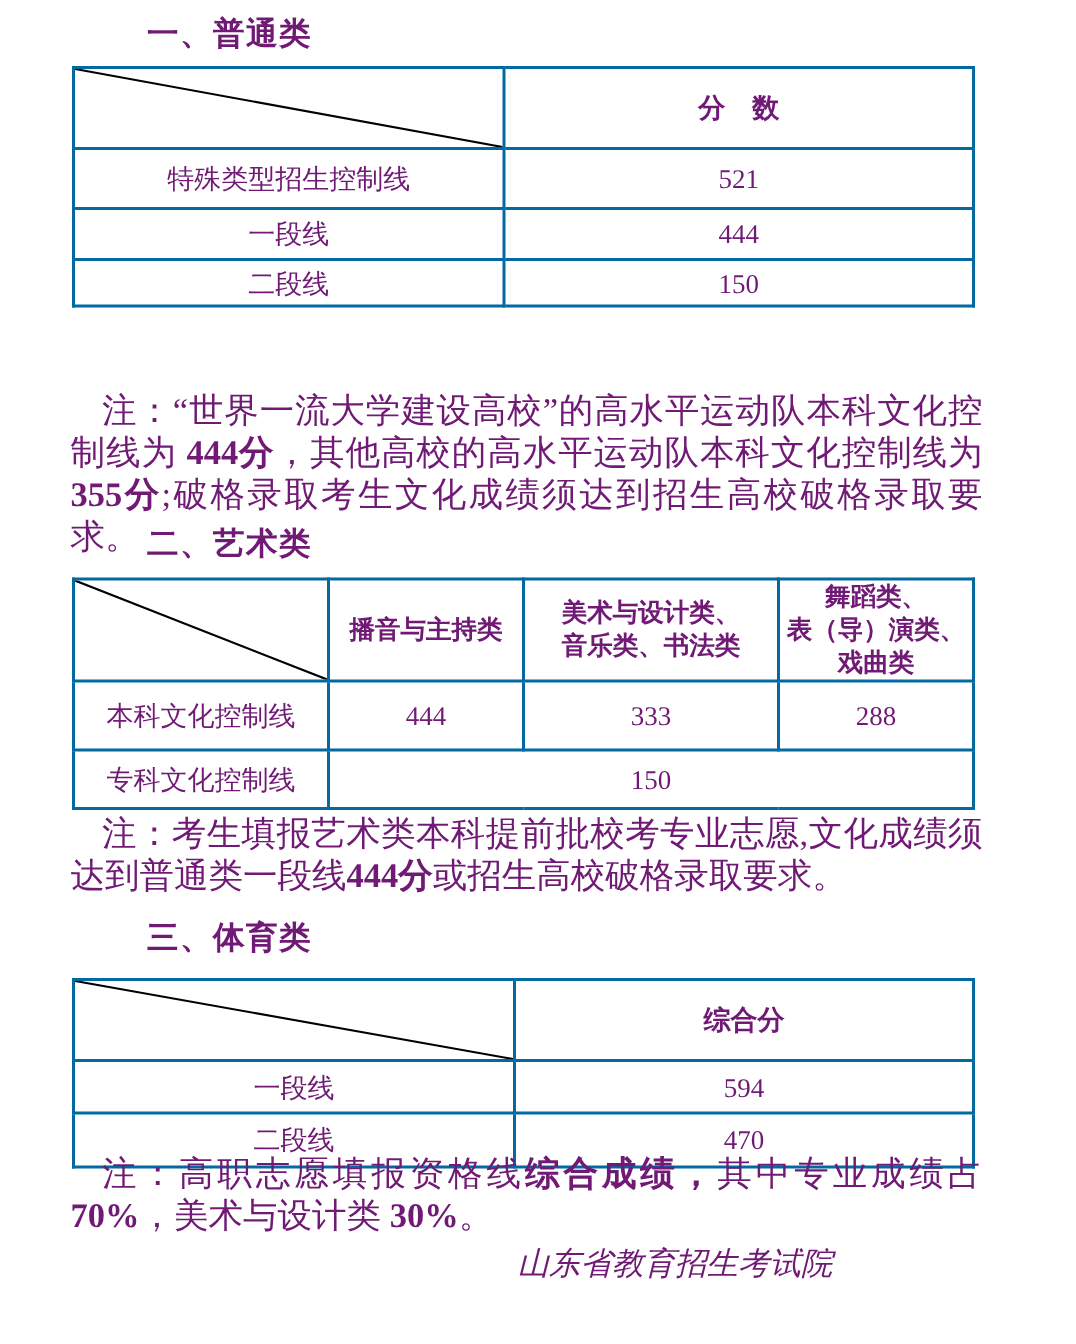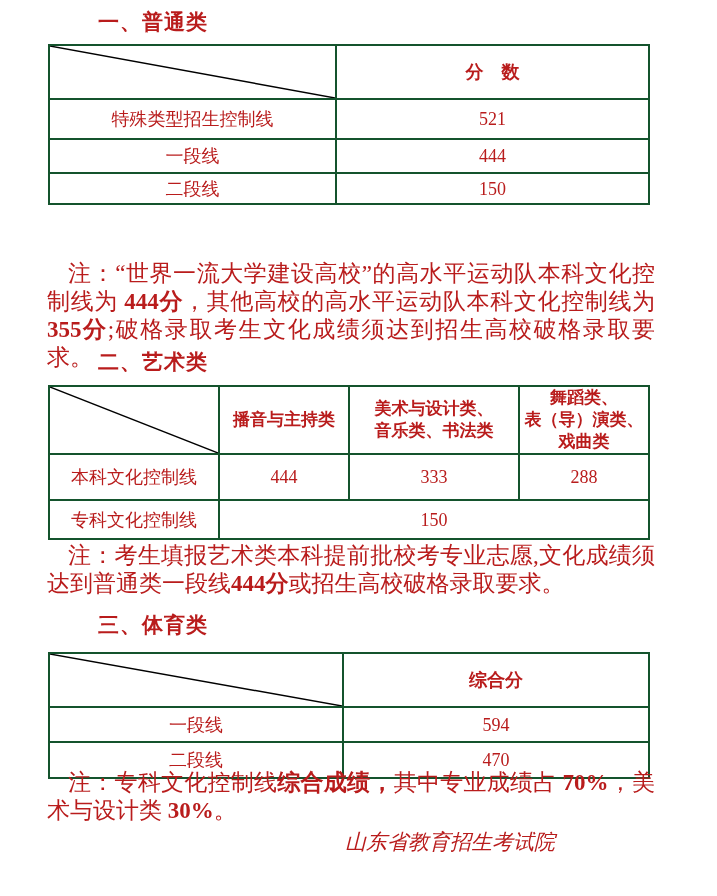--- a/index.html
+++ b/index.html
@@ -1,32 +1,32 @@
 <!DOCTYPE html>
 <html><head>
 <meta charset="utf-8">
 <style>
   * { margin:0; padding:0; box-sizing:border-box; }
   html,body { background:#ffffff; }
   .page {
     position:relative; width:717px; height:896px;
-    background:#ffffff; color:#b91c1c;
+    background:#ffffff; color:#701a75;
     font-family:"Liberation Serif","DejaVu Serif",serif;
     overflow:hidden;
   }
   .sec-heading {
     position:absolute; left:98px;
     font-size:21px; font-weight:bold; letter-spacing:1px;
   }
   table.score {
     position:absolute; border-collapse:collapse; table-layout:fixed;
     background:#ffffff;
   }
   table.score td, table.score th {
-    border:2px solid #14532d;
+    border:2px solid #0369a1;
     text-align:center; vertical-align:middle;
     font-size:18px; line-height:26px;
     white-space:pre-line; padding:0;
     font-weight:normal;
   }
   table.score th { font-weight:bold; }
   table.score th.multi { line-height:22px; font-size:17px; }
   td.num { font-size:17.5px; }
   td.corner { position:relative; }
   td.corner svg { position:absolute; left:0; top:0; width:100%; height:100%; display:block; }
@@ -139,19 +139,19 @@
       <td>一段线</td>
       <td class="num">594</td>
     </tr>
     <tr style="height:36px">
       <td>二段线</td>
       <td class="num">470</td>
     </tr>
   </tbody>
     </table>
 
-  <p class="note" style="top:769px;"><span>注：专科文化控制线</span><b>综合成绩，</b><span>其中专业成绩占 </span><b>70%</b><span>，美术与设计类 </span><b>30%</b><span>。</span></p>
+  <p class="note" style="top:769px;"><span>注：高职志愿填报资格线</span><b>综合成绩，</b><span>其中专业成绩占 </span><b>70%</b><span>，美术与设计类 </span><b>30%</b><span>。</span></p>
 
   <div class="footer">
     <div class="org">山东省教育招生考试院</div>
   </div>
 
 </div>
 
 </body></html>

